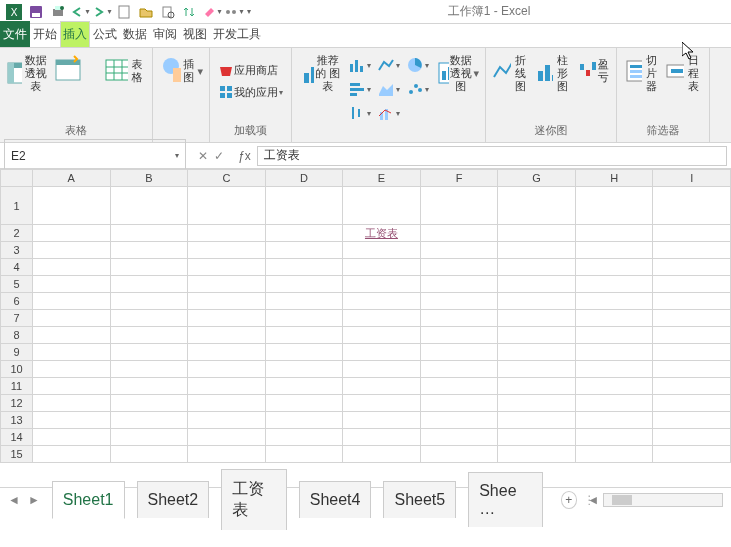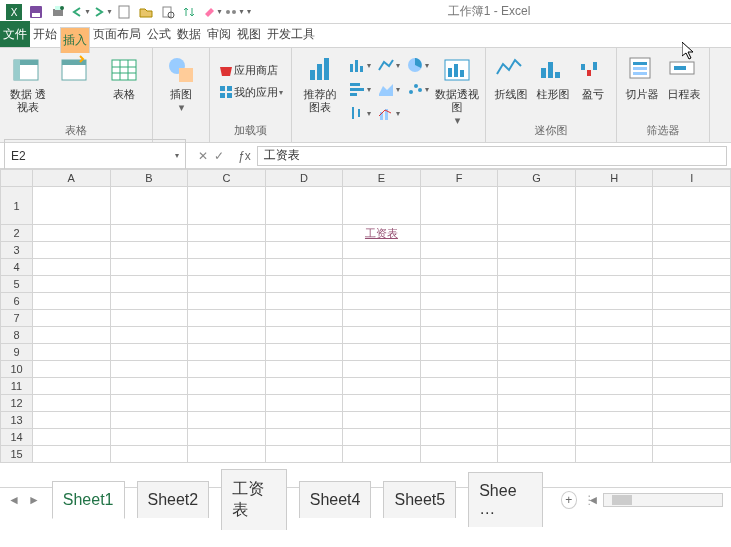--- a/index.html
+++ b/index.html
@@ -3,26 +3,26 @@
 <meta charset="utf-8">
 <style>
 *{box-sizing:border-box;margin:0;padding:0;font-family:"Microsoft YaHei","Segoe UI",sans-serif}
 body{width:731px;height:547px;background:#fff;font-size:12px;color:#333;overflow:hidden}
 .qat{height:24px;background:#fff;display:flex;align-items:center;padding:0 4px;border-bottom:1px solid #d4d4d4}
 .qat-icon{width:20px;height:20px;display:flex;align-items:center;justify-content:center;margin-right:2px}
 .title{flex:1;text-align:center;color:#777;font-size:12px}
 .tabs{height:24px;background:#fff;display:flex;align-items:flex-end;border-bottom:1px solid #d4d4d4}
 .tab{padding:4px 2px;font-size:12px;color:#444;cursor:pointer;border:1px solid transparent;border-bottom:none}
 .tab.file{background:#217346;color:#fff}
-.tab.active{background:#fdba74;border-color:#d4d4d4;color:#217346;position:relative;top:6px}
+.tab.active{background:#bef264;border-color:#d4d4d4;color:#217346;position:relative;top:0}
 .ribbon{height:95px;background:#f1f1f1;display:flex;border-bottom:1px solid #d4d4d4}
 .grp{border-right:1px solid #d4d4d4;padding:2px 6px;display:flex;flex-direction:column;justify-content:space-between}
 .grp-body{display:flex;align-items:flex-start;gap:4px;flex:1}
 .grp-label{text-align:center;font-size:11px;color:#666;padding-bottom:2px}
-.bigbtn{display:flex;flex-direction:column;align-items:center;justify-content:flex-start;width:44px;padding-top:4px;cursor:pointer;text-align:center}
+.bigbtn{display:flex;flex-direction:row;align-items:center;justify-content:flex-start;width:44px;padding-top:4px;cursor:pointer;text-align:center}
 .bigbtn .ic{width:32px;height:32px;margin-bottom:2px}
 .bigbtn span{font-size:11px;line-height:13px}
 .smallbtn{display:flex;align-items:center;gap:0;padding:2px;cursor:pointer;font-size:11px}
 .vstk{display:flex;flex-direction:column;gap:2px;justify-content:center}
 .namebox-row{height:26px;display:flex;align-items:center;border-bottom:1px solid #d4d4d4;background:#fff}
 .namebox{width:182px;height:20px;border:1px solid #ccc;margin:0 4px;padding:16px 6px;display:flex;align-items:center;justify-content:space-between;font-size:12px}
 .fx-btns{display:flex;gap:6px;padding:0 8px;color:#888}
 .fx{padding:0 6px;color:#666}
 .formula{flex:1;border:1px solid #ccc;height:20px;padding:0 6px;display:flex;align-items:center;margin-right:4px}
 .grid-wrap{height:318px;overflow:hidden;position:relative}
@@ -116,21 +116,20 @@
       <span class="dd">▾</span>
     </div>
   <span class="dd">▾</span>
   <div class="title">工作簿1 - Excel</div>
 </div>
 
 <div class="tabs">
   <div class="tab file">文件</div>
   <div class="tab">开始</div>
   <div class="tab active">插入</div>
-  <div class="tab">页面布局</div>
   <div class="tab">公式</div>
   <div class="tab">数据</div>
   <div class="tab">审阅</div>
   <div class="tab">视图</div>
   <div class="tab">开发工具</div>
   <svg class="cursor" width="16" height="20">
       <path d="M0 0 L0 14 L4 11 L7 17 L9 16 L6 10 L11 10 Z" fill="#fff" stroke="#000"></path>
     </svg>
 </div>
 

